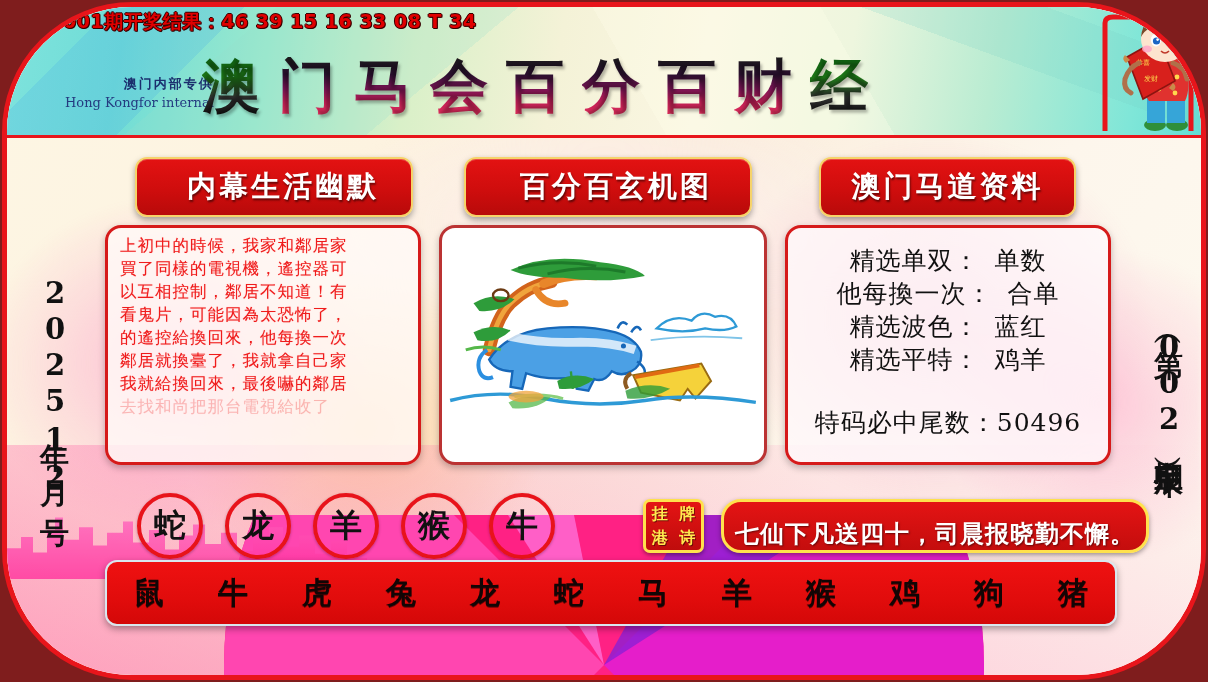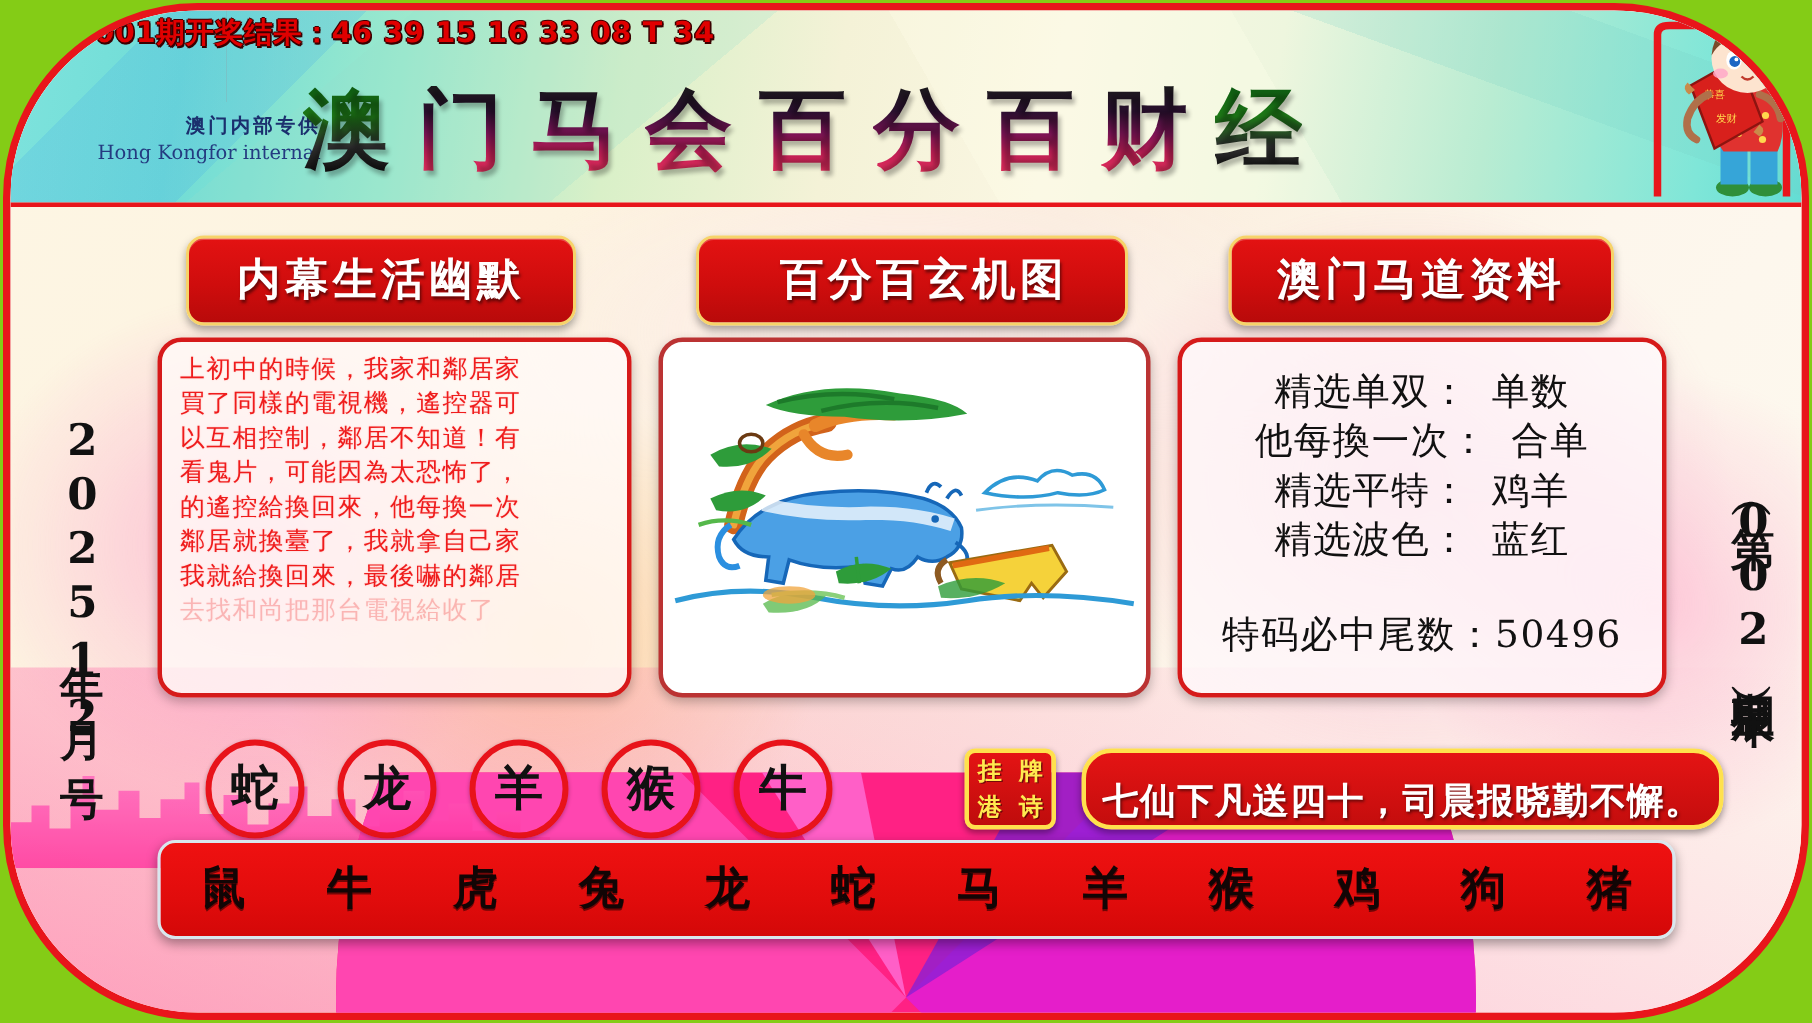--- a/index.html
+++ b/index.html
@@ -1,20 +1,20 @@
 <!DOCTYPE html>
 <html><head>
 <meta charset="utf-8">
 <style>
   html,body{margin:0;padding:0;background:#fff;}
   body{font-family:"DejaVu Sans","Liberation Sans",sans-serif;}
 
   .page{
     position:relative;width:1208px;height:682px;overflow:hidden;
-    background:#84cc16;
+    background:#7f1d1d;
   }
 
   
   .frame{
     position:absolute;left:2px;top:2px;width:1204px;height:678px;
     border:5px solid #e8151b;border-radius:130px 130px 130px 130px;
     box-sizing:border-box;overflow:hidden;background:#ffffff;
   }
 
   
@@ -140,21 +140,21 @@
     background:linear-gradient(180deg,#e31212 0%,#cf0d0d 55%,#b80a0a 100%);
     border:2px solid #f6d36a;
     box-shadow:0 3px 6px rgba(0,0,0,.35), inset 0 1px 0 rgba(255,255,255,.25);
     display:flex;align-items:center;justify-content:center;
   }
   .banner b{
     font-family:"DejaVu Serif","Liberation Serif",serif;
     font-size:29px;color:#fff;letter-spacing:3px;font-weight:bold;
     text-shadow:1px 2px 2px rgba(0,0,0,.5);
   }
-  .b1{left:117px;width:256px;}
+  .b1{left:128px;width:256px;padding-left:18px;}
   .b2{left:457px;width:268px;padding-left:16px;}
   .b3{left:812px;width:253px;}
 
   
   .panel{
     position:absolute;top:218px;height:240px;border-radius:16px;z-index:5;
     border:3px solid #d61a1a;background:rgba(255,255,255,.62);
     box-shadow:0 3px 7px rgba(0,0,0,.25);overflow:hidden;box-sizing:border-box;
   }
   .p-left{left:98px;width:316px;background:rgba(255,250,248,.80);}
@@ -392,26 +392,26 @@
       <div class="info">
         <div class="row">
           <span class="k">精选单双：</span>
           <span class="v">单数</span>
         </div>
         <div class="row">
           <span class="k">他每換一次：</span>
           <span class="v">合单</span>
         </div>
         <div class="row">
+          <span class="k">精选波色：</span>
+          <span class="v">蓝红</span>
+        </div>
+        <div class="row">
           <span class="k">精选平特：</span>
           <span class="v">鸡羊</span>
-        </div>
-        <div class="row">
-          <span class="k">精选波色：</span>
-          <span class="v">蓝红</span>
         </div>
         <div class="tail">
           <span>特码必中尾数：</span><span>50496</span>
         </div>
       </div>
     </div>
 
     <div class="picks">
       <div class="pick">蛇</div>
       <div class="pick">龙</div>

